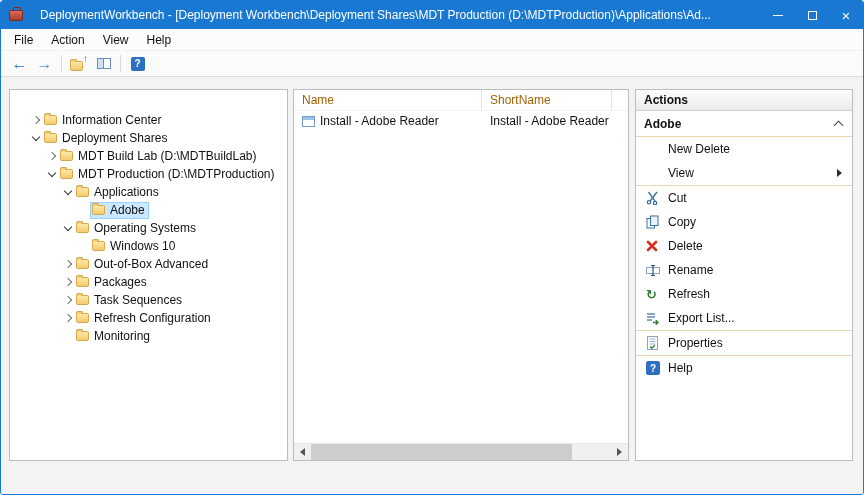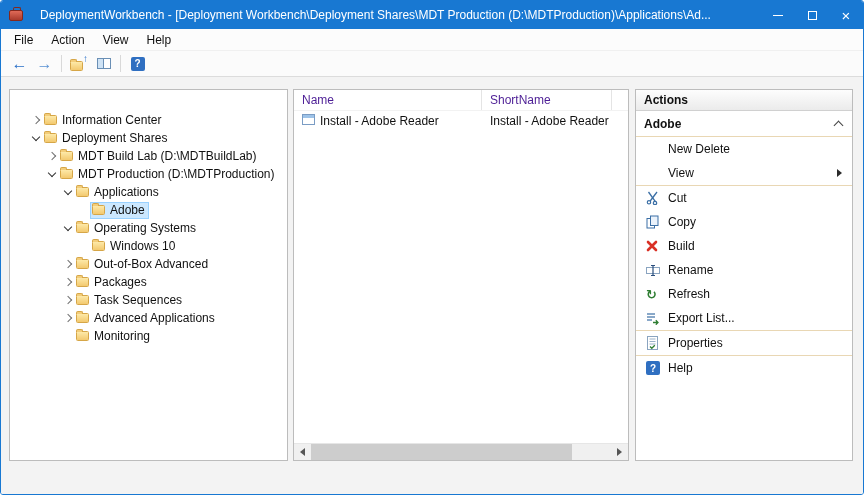--- a/index.html
+++ b/index.html
@@ -48,25 +48,25 @@
   .chev.exp::after { content:""; position:absolute; left:3px; top:2px; width:5px; height:5px; border-top:1.6px solid #333; border-right:1.6px solid #333; transform:rotate(135deg); }
   .hi { display:inline-flex; align-items:center; height:17px; padding:0 3px 0 1px; border:1px solid transparent; }
   .selected .hi { background:#cce8ff; border-color:#99d1ff; }
   .ticon { flex:0 0 16px; display:flex; align-items:center; }
   .wb { width:13px; height:10px; background:linear-gradient(#e06a58,#a93a2c); border:1px solid #84281d; border-radius:2px; position:relative; }
   .wb::before { content:""; position:absolute; top:-3px; left:3px; width:5px; height:2px; border:1px solid #84281d; border-bottom:none; border-radius:2px 2px 0 0; }
   .tlabel { padding-left:2px; }
 
   
   .list-pane { left:292px; width:336px; }
-  .list-header { display:flex; height:21px; align-items:stretch; border-bottom:1px solid #f2f2f2; color:#4c1d95; }
+  .list-header { display:flex; height:21px; align-items:stretch; border-bottom:1px solid #f2f2f2; color:#a16207; }
   .lh-cell { display:flex; align-items:center; padding-left:8px; border-right:1px solid #e4e4e4; }
   .w-name { width:188px; } .w-short { width:130px; }
   .list-row { display:flex; height:20px; align-items:center; }
-  .lr-cell { display:flex; align-items:flex-start; padding-left:8px; }
+  .lr-cell { display:flex; align-items:center; padding-left:8px; }
   .appicon { width:13px; height:11px; background:#fff; border:1px solid #7a9cc4; position:relative; margin-right:5px; flex:0 0 auto; }
   .appicon::before { content:""; position:absolute; top:0; left:0; right:0; height:3px; background:#9ec3e8; }
   .hscroll { position:absolute; left:0; right:0; bottom:0; height:17px; background:#f0f0f0; display:flex; border-top:1px solid #e6e6e6; }
   .sarrow { width:17px; height:16px; display:flex; align-items:center; justify-content:center; }
   .tri-l { width:0; height:0; border-right:5px solid #555; border-top:4px solid transparent; border-bottom:4px solid transparent; }
   .tri-r { width:0; height:0; border-left:5px solid #555; border-top:4px solid transparent; border-bottom:4px solid transparent; }
   .strack { flex:1; position:relative; }
   .sthumb { position:absolute; left:0; top:0; bottom:0; width:87%; background:#cdcdcd; }
 
   
@@ -235,21 +235,21 @@
             </span>
             <span class="tlabel">Task Sequences</span>
           </span>
       </div>
       <div class="trow lvl3">
         <span class="chev col"></span>
         <span class="hi">
             <span class="ticon">
               <span class="folder"></span>
             </span>
-            <span class="tlabel">Advanced Applications</span>
+            <span class="tlabel">Refresh Configuration</span>
           </span>
       </div>
       <div class="trow lvl3">
         <span class="chev"></span>
         <span class="hi">
             <span class="ticon">
               <span class="folder"></span>
             </span>
             <span class="tlabel">Monitoring</span>
           </span>
@@ -328,21 +328,21 @@
             </svg>
         </span>
         <span>Copy</span>
       </div>
       <div class="ap-item">
         <span class="ap-icon">
           <svg width="12" height="12" viewBox="0 0 12 12">
               <path d="M2 2l8 8M10 2l-8 8" stroke="#d93025" stroke-width="2.6" stroke-linecap="round"></path>
             </svg>
         </span>
-        <span>Build</span>
+        <span>Delete</span>
       </div>
       <div class="ap-item">
         <span class="ap-icon">
           <svg width="14" height="13" viewBox="0 0 14 13">
               <rect x="0.5" y="3.5" width="13" height="6" fill="#fff" stroke="#8aa4c0"></rect>
               <line x1="7" y1="1.5" x2="7" y2="11.5" stroke="#2b4f7e" stroke-width="1.2"></line>
               <line x1="5" y1="1.5" x2="9" y2="1.5" stroke="#2b4f7e"></line>
               <line x1="5" y1="11.5" x2="9" y2="11.5" stroke="#2b4f7e"></line>
             </svg>
         </span>

